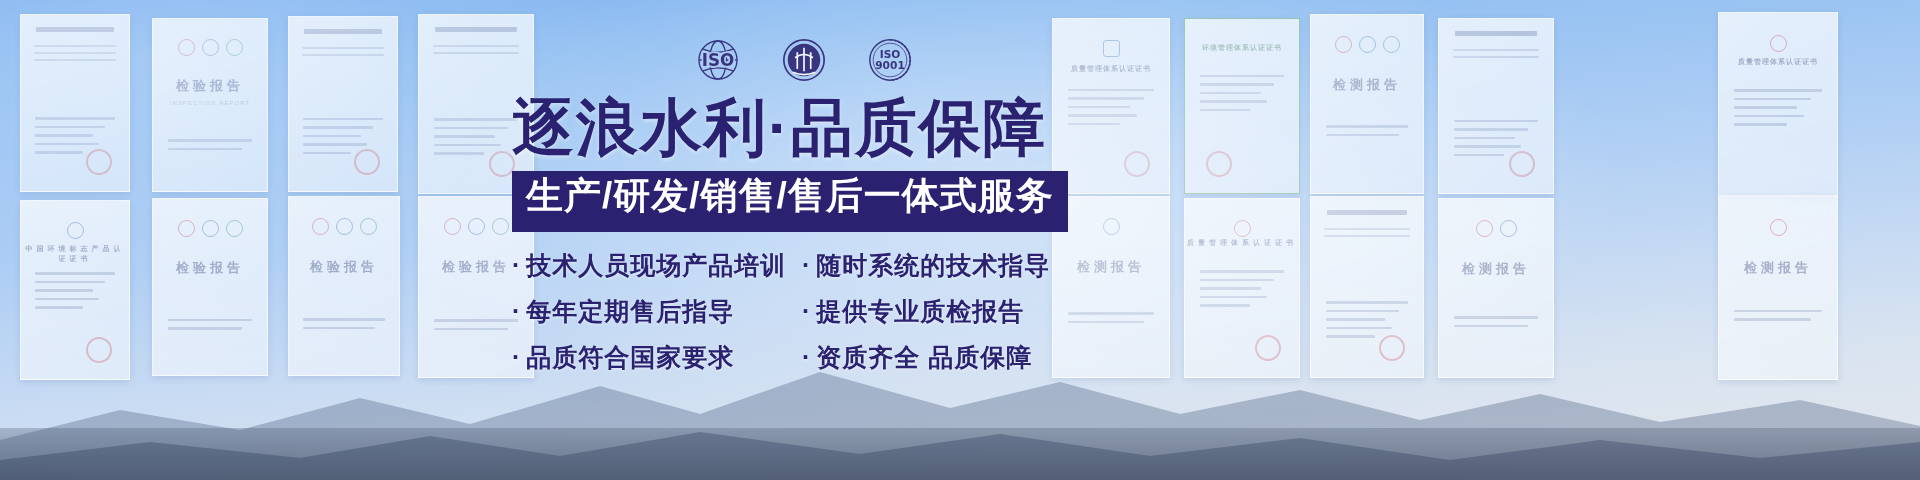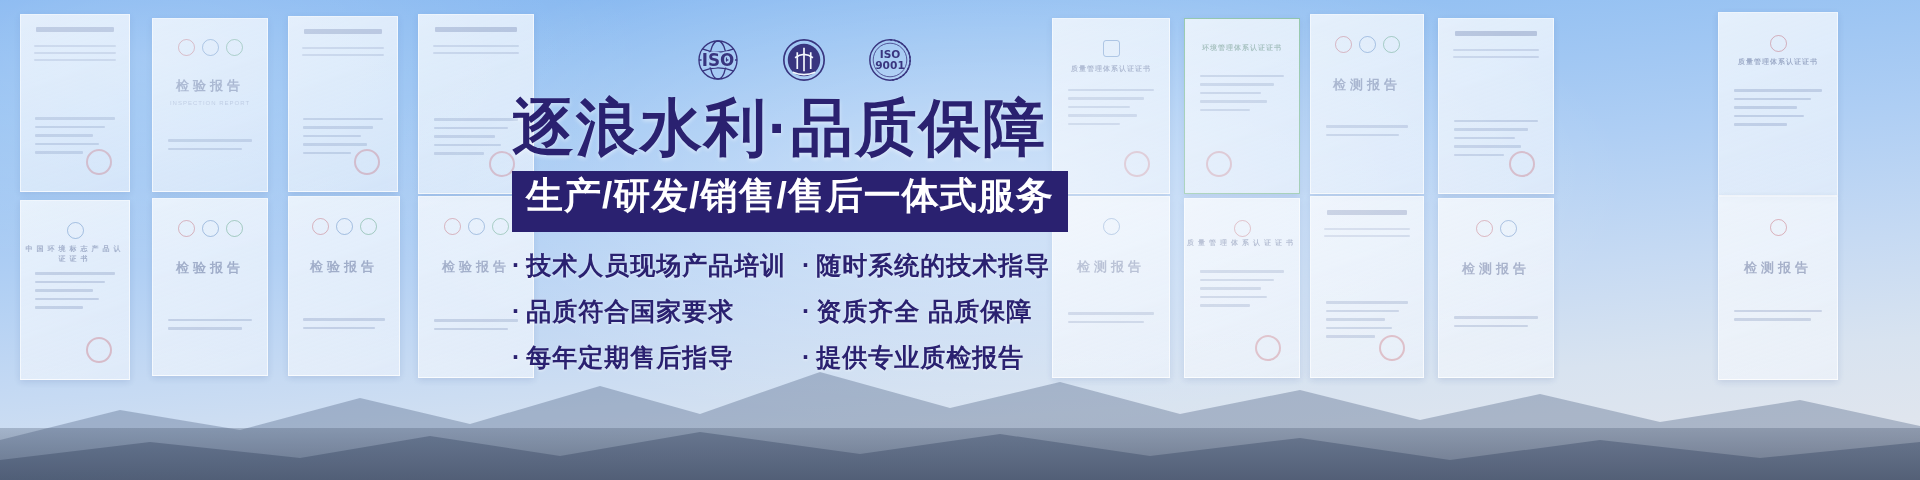--- a/index.html
+++ b/index.html
@@ -426,32 +426,32 @@
         <div class="fitem left">
           <span class="dot">·</span><span>技术人员现场产品培训</span>
         </div>
         <div class="fitem">
           <span class="dot">·</span><span>随时系统的技术指导</span>
         </div>
       </div>
 
       <div class="frow">
         <div class="fitem left">
+          <span class="dot">·</span><span>每年定期售后指导</span>
+        </div>
+        <div class="fitem">
+          <span class="dot">·</span><span>提供专业质检报告</span>
+        </div>
+      </div>
+
+      <div class="frow">
+        <div class="fitem left">
           <span class="dot">·</span><span>品质符合国家要求</span>
         </div>
         <div class="fitem">
           <span class="dot">·</span><span>资质齐全 品质保障</span>
         </div>
       </div>
 
-      <div class="frow">
-        <div class="fitem left">
-          <span class="dot">·</span><span>每年定期售后指导</span>
-        </div>
-        <div class="fitem">
-          <span class="dot">·</span><span>提供专业质检报告</span>
-        </div>
-      </div>
-
     </div>
   </div>
 
 </div>
 
 </body></html>

